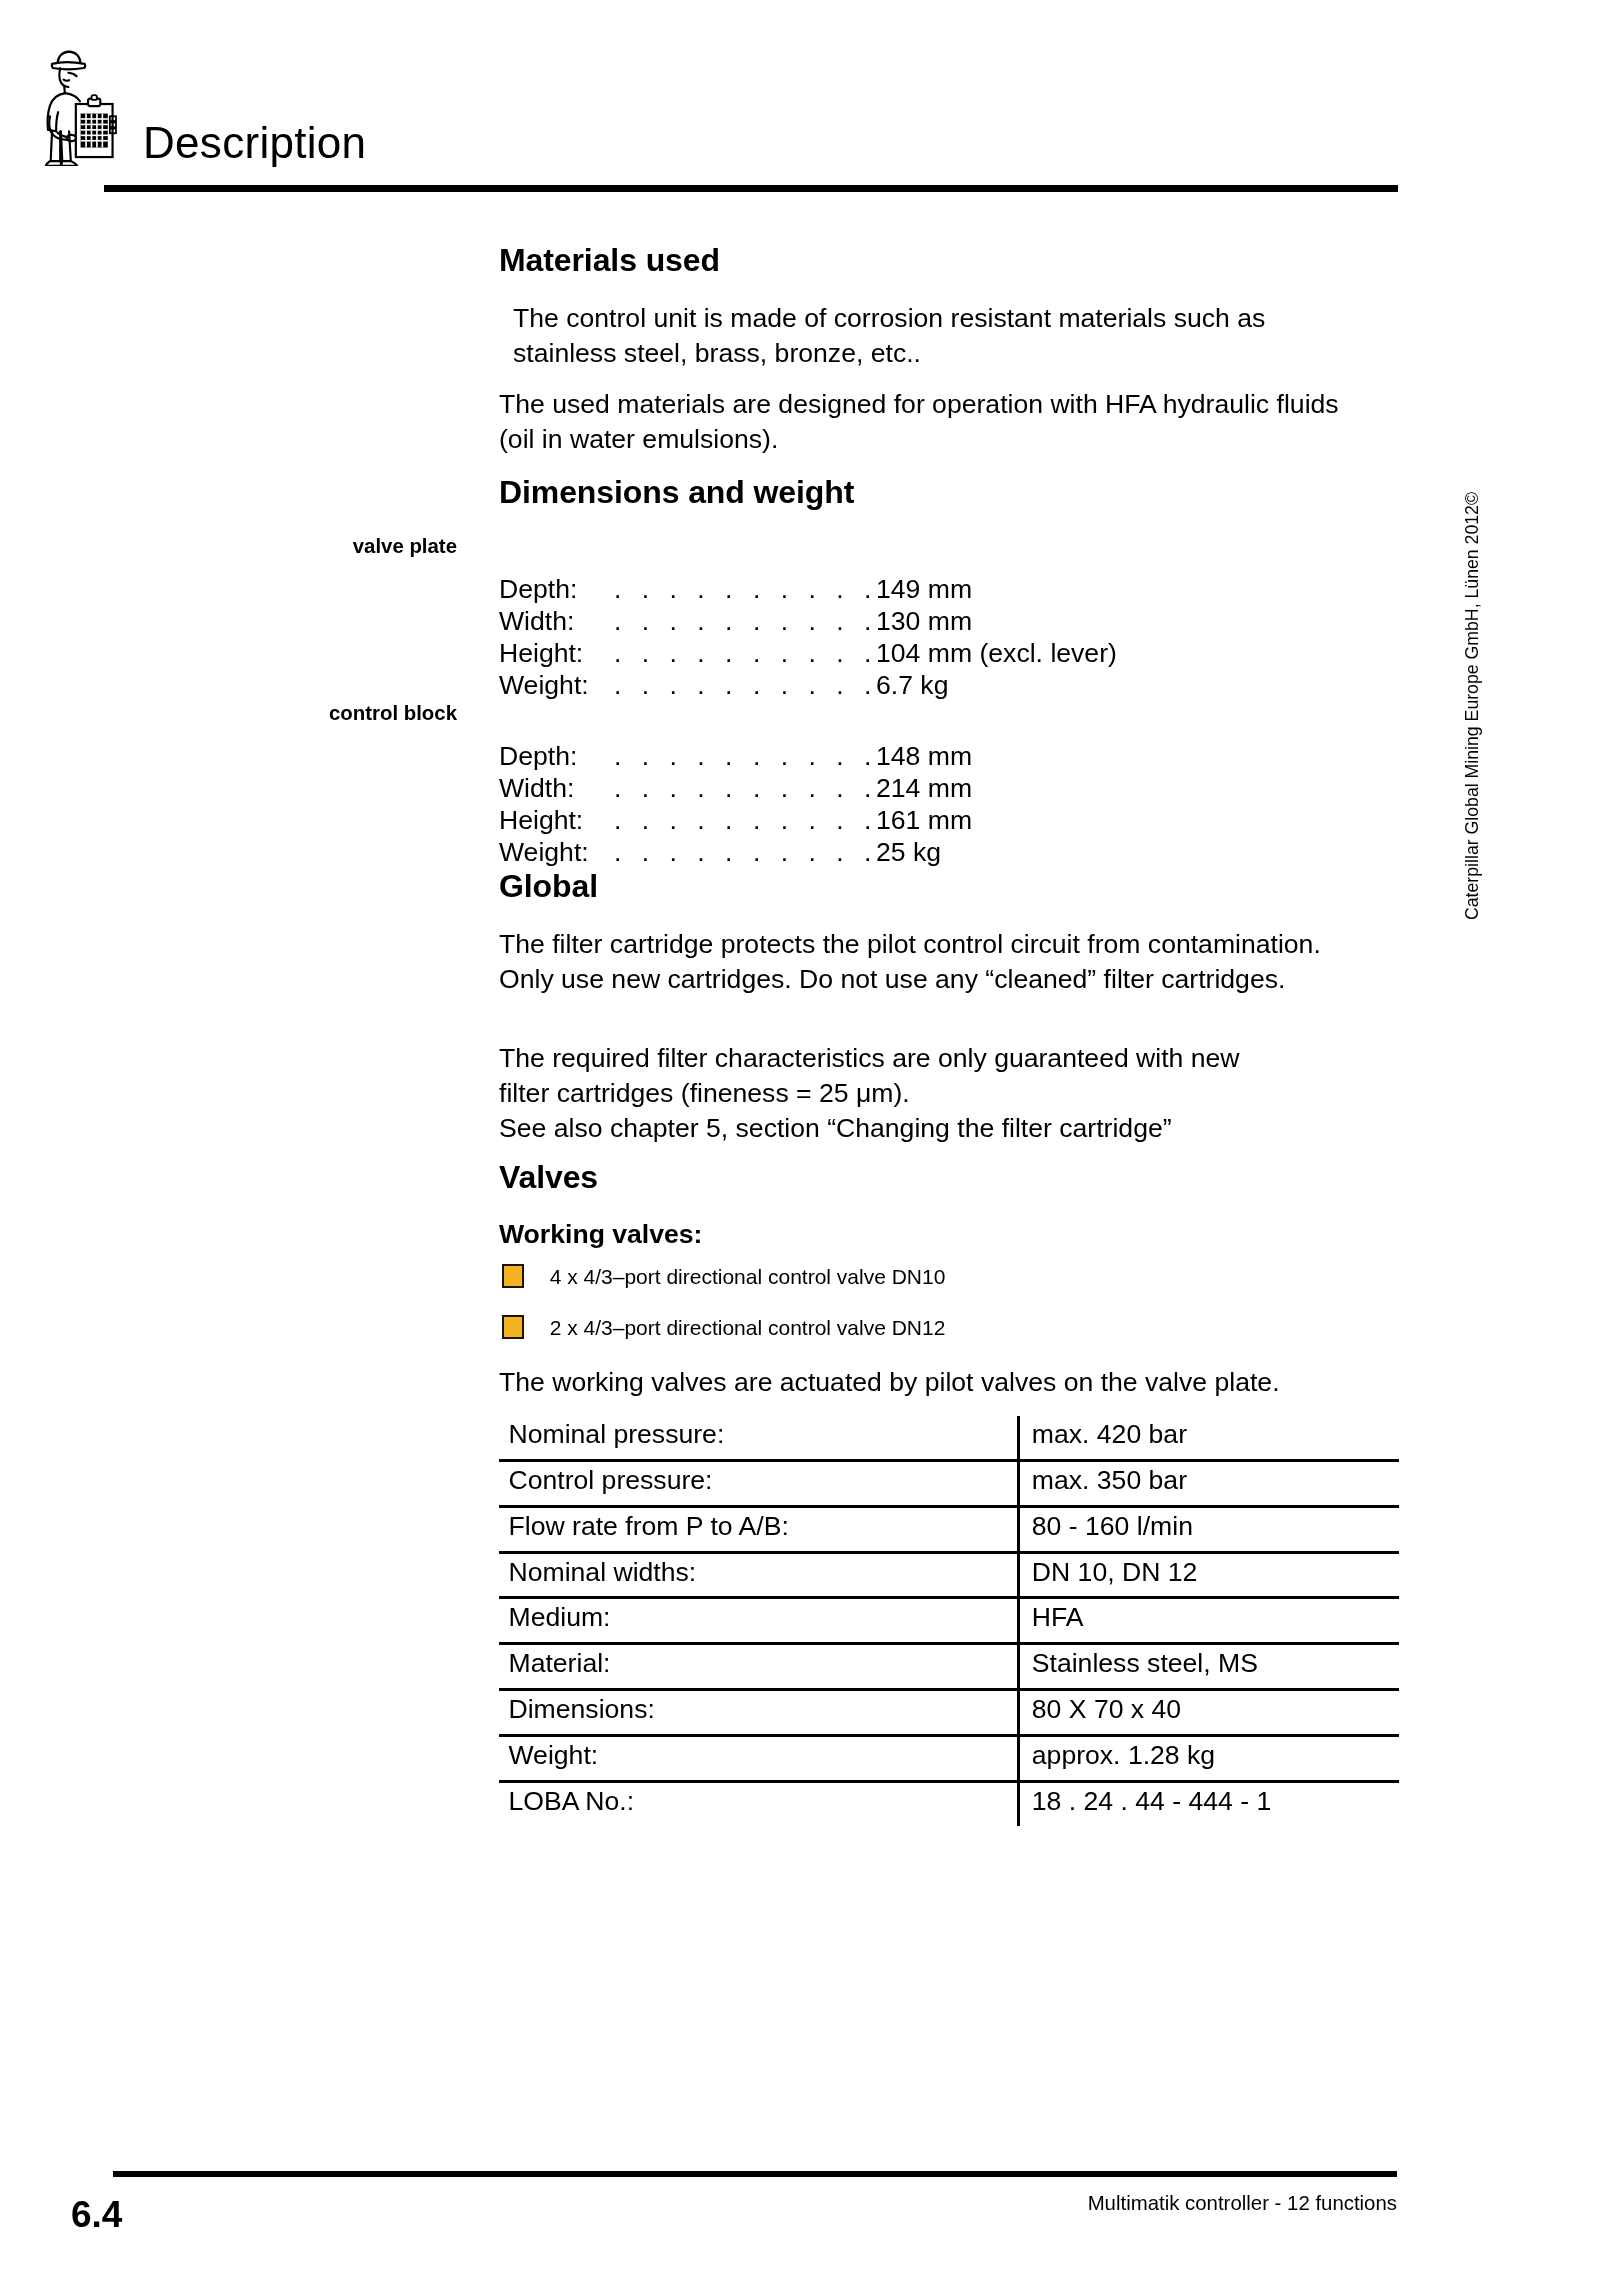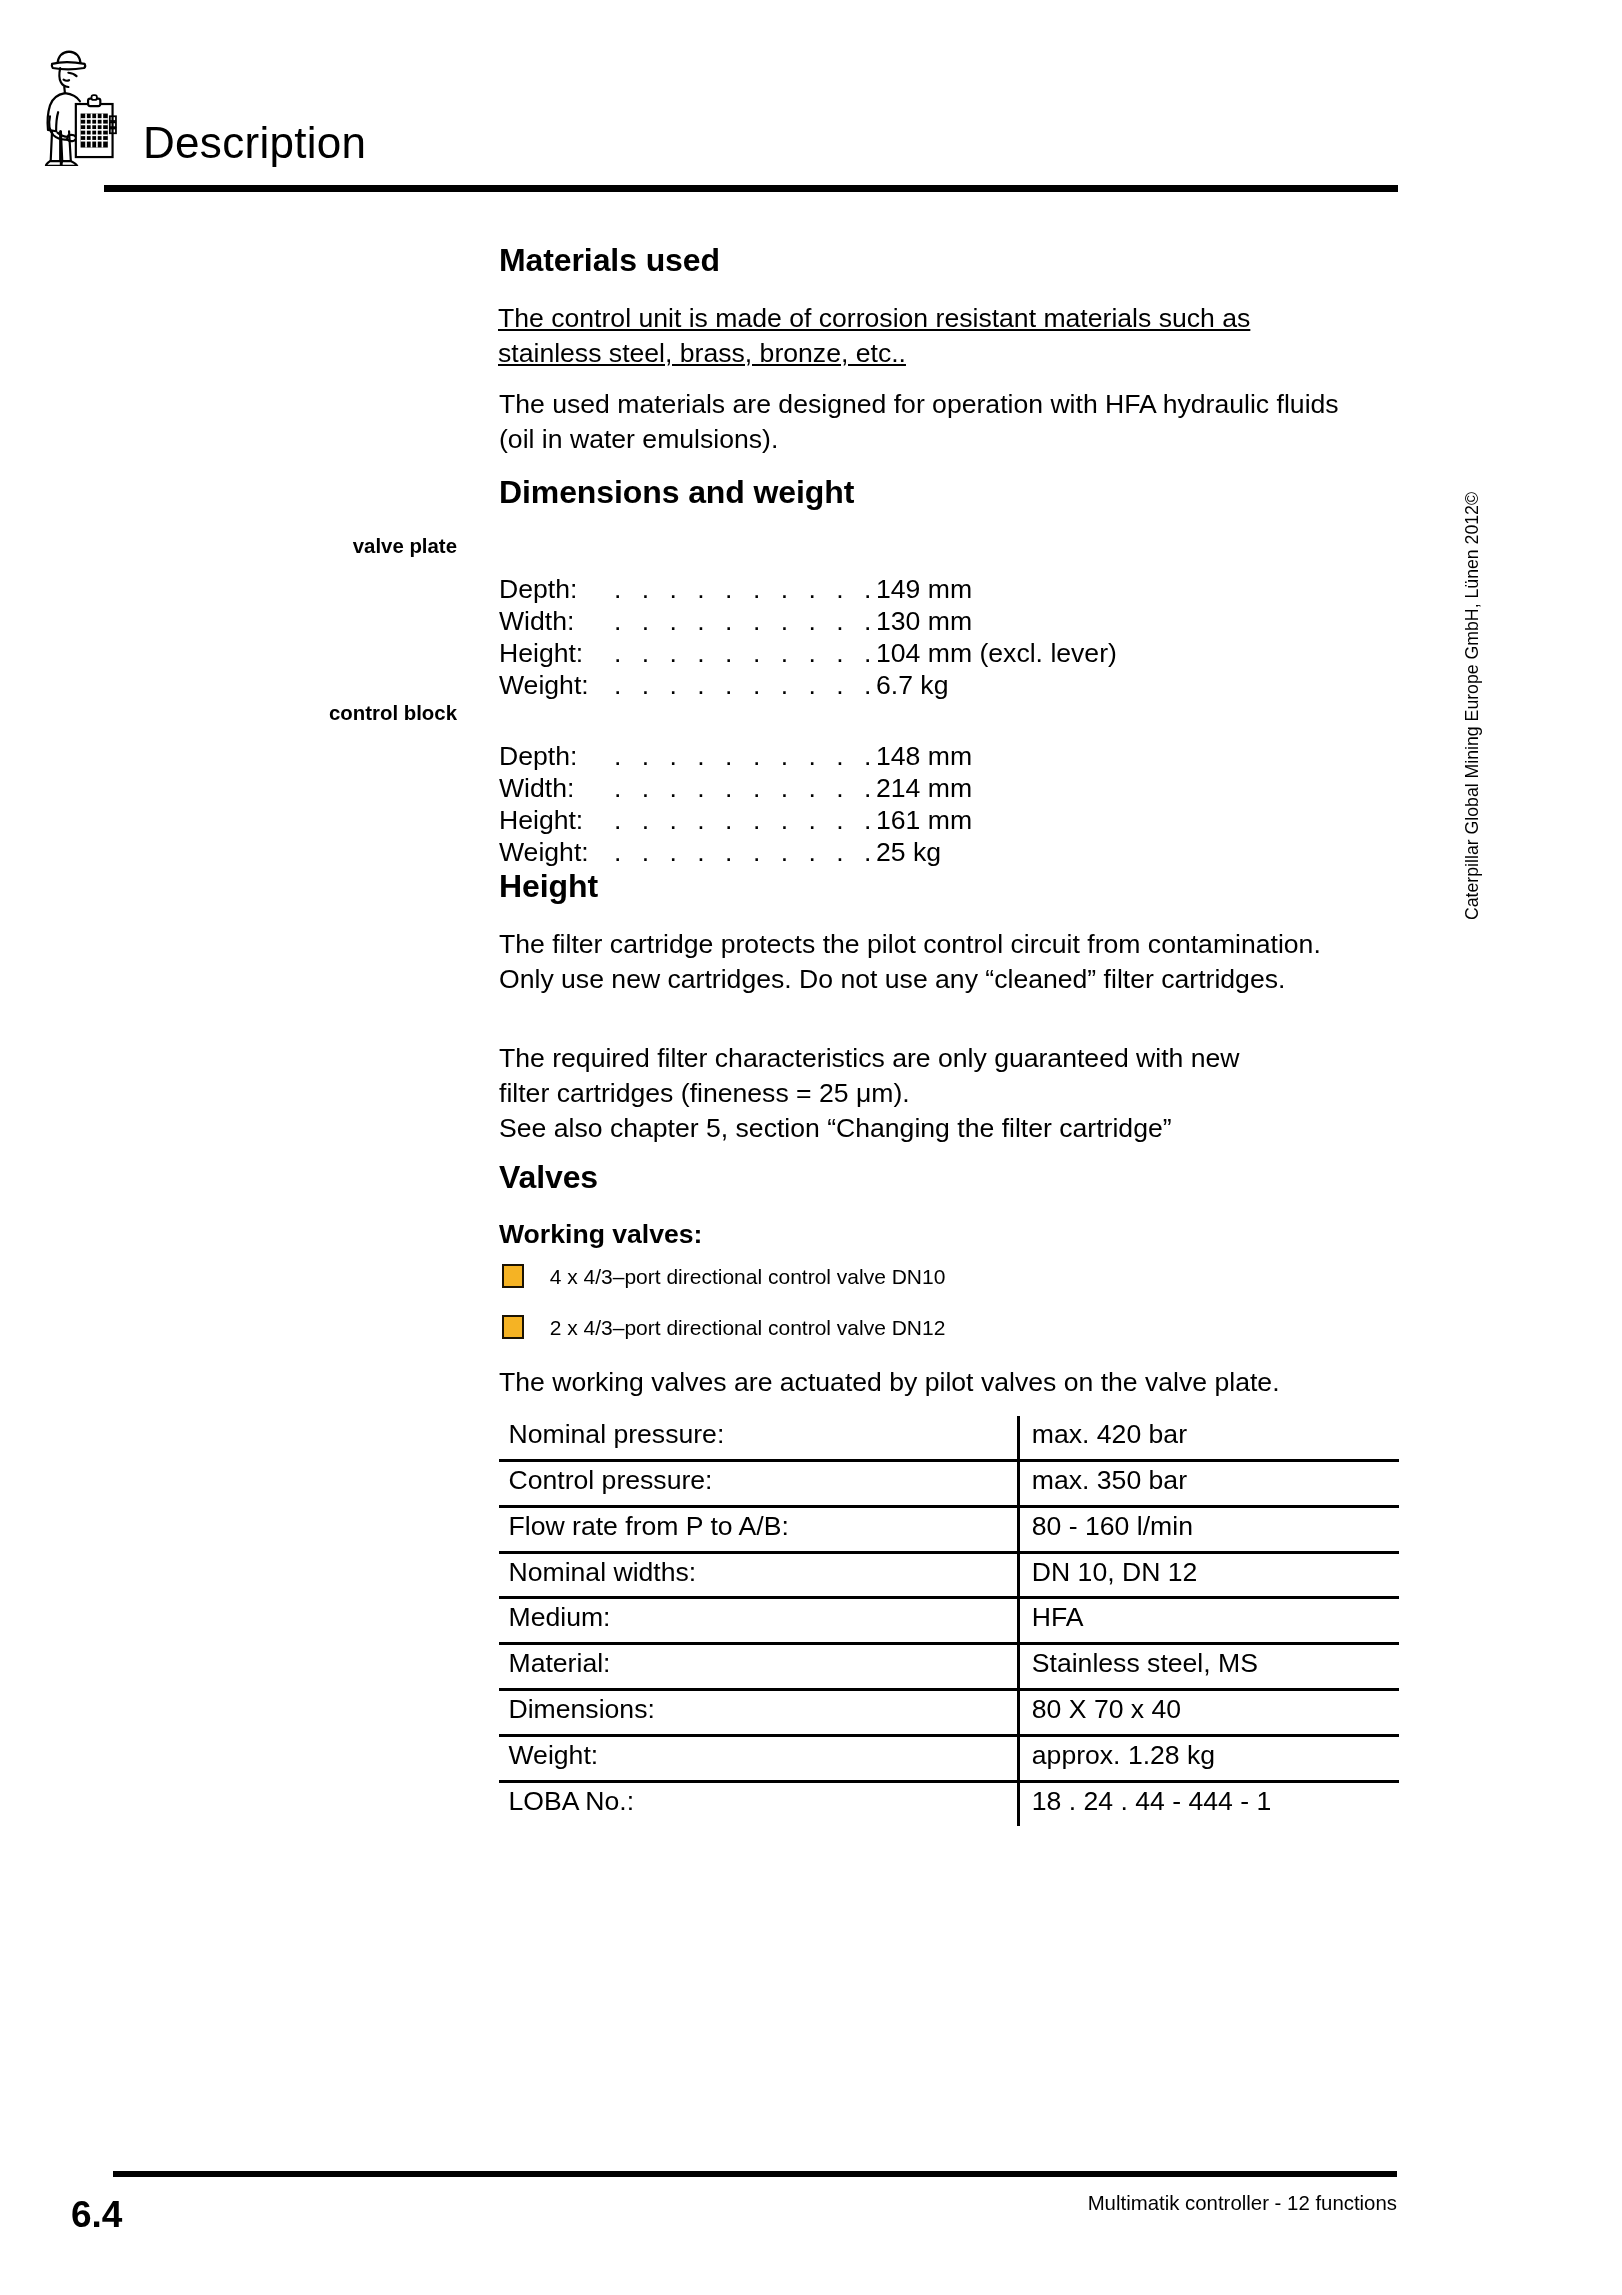--- a/index.html
+++ b/index.html
@@ -257,21 +257,21 @@
           </g>
         </g>
       </svg>
     </span>
     <div class="header-title">Description</div>
     <div class="header-rule"></div>
   </div>
 
   <div class="abs h2" style="left:499px; top:243px; width:906px;">Materials used</div>
 
-  <div class="abs para" style="left:498px; top:301px; width:859px;text-decoration:underline;">The control unit is made of corrosion resistant materials such as stainless steel, brass, bronze, etc..</div>
+  <div class="abs para" style="left:513px; top:301px; width:859px;">The control unit is made of corrosion resistant materials such as stainless steel, brass, bronze, etc..</div>
 
   <div class="abs para" style="left:499px; top:387px; width:872px;">The used materials are designed for operation with HFA hydraulic fluids (oil in water emulsions).</div>
 
   <div class="abs h2" style="left:499px; top:475px; width:906px;">Dimensions and weight</div>
 
   <div class="side-label" style="left:75px; top:536px;">valve plate</div>
 
   <div class="dimlist" style="left:499px; top:532px;">
     <div class="dimrow">
       <span class="dim-key">Depth:</span>
@@ -313,21 +313,21 @@
       <span class="dim-lead">. . . . . . . . . . . . . . . . . .</span>
       <span class="dim-val">161 mm</span>
     </div>
     <div class="dimrow">
       <span class="dim-key">Weight:</span>
       <span class="dim-lead">. . . . . . . . . . . . . . . . . .</span>
       <span class="dim-val">25 kg</span>
     </div>
   </div>
 
-  <div class="abs h2" style="left:499px; top:869px; width:906px;">Height</div>
+  <div class="abs h2" style="left:499px; top:869px; width:906px;">Global</div>
 
   <div class="abs para" style="left:499px; top:927px; width:883px;">The filter cartridge protects the pilot control circuit from contamination. Only use new cartridges. Do not use any “cleaned” filter cartridges.</div>
 
   <div class="abs" style="left:499px; top:1041px; width:883px;">
     <div class="para">The required filter characteristics are only guaranteed with new</div>
     <div class="para">filter cartridges (fineness = 25 μm).</div>
     <div class="para">See also chapter 5, section “Changing the filter cartridge”</div>
   </div>
 
   <div class="abs h2" style="left:499px; top:1160px; width:906px;">Valves</div>

